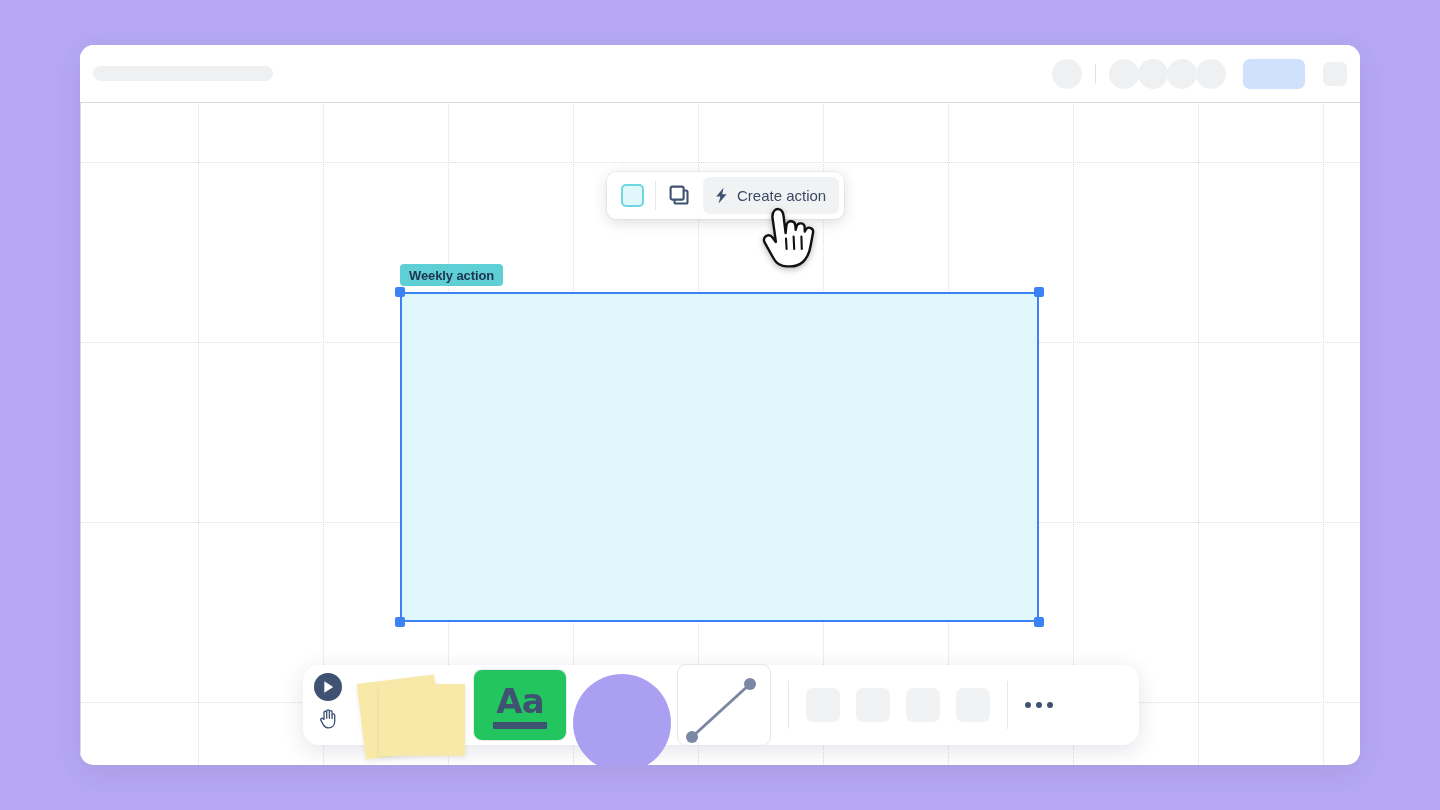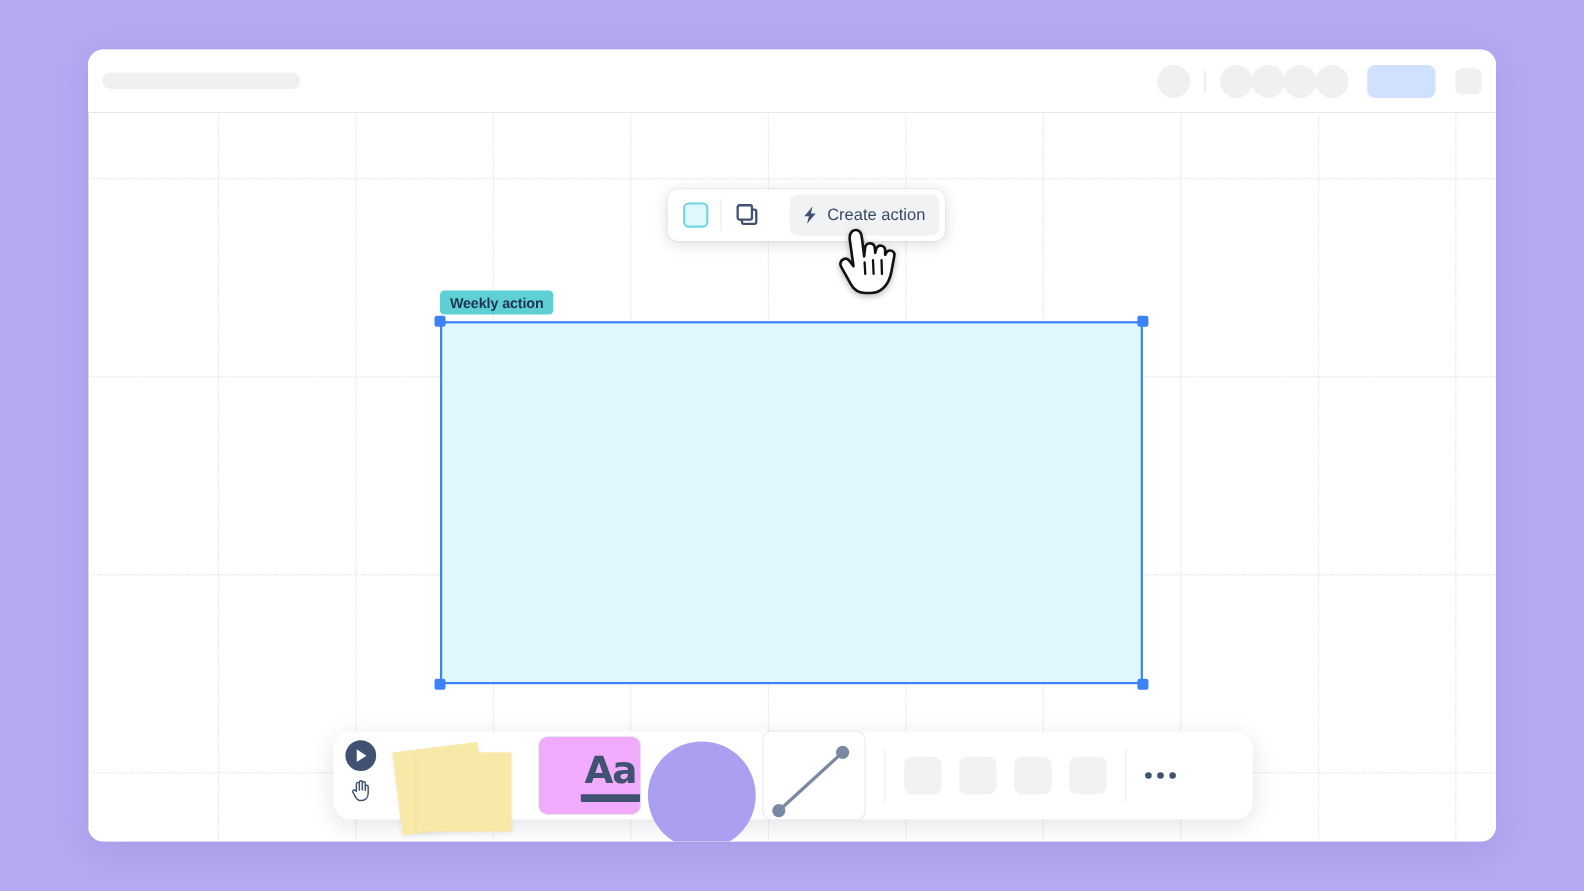--- a/index.html
+++ b/index.html
@@ -205,21 +205,21 @@
     width: 1px;
     height: 29px;
     background: #e6e7ea;
     margin: 0 3px;
   }
   .ctx-frame-btn { width: 41px; }
   .ctx-action-btn {
     background: #f1f2f4;
     padding: 0 13px 0 11px;
     gap: 8px;
-    margin-left: 18px;
+    margin-left: 3px;
   }
   .ctx-action-label {
     font-size: 15px;
     color: #394a63;
     white-space: nowrap;
   }
 
   
   .cursor-hand {
     position: absolute;
@@ -294,26 +294,26 @@
     left: 24px;
     top: 19px;
     width: 86px;
     height: 72px;
   }
   .tb-card {
     width: 92px;
     height: 70px;
     border: 1px solid #e7e8ec;
     border-radius: 9px;
-    background: #f0abfc;
-    display: flex;
-    align-items: center;
-    justify-content: flex-end;
-    flex: none;
-    margin-left: 18px;
+    background: #22c55e;
+    display: flex;
+    align-items: center;
+    justify-content: center;
+    flex: none;
+    margin-left: 2px;
     overflow: hidden;
     position: relative;
   }
   .aa-wrap {
     display: flex;
     flex-direction: column;
     align-items: center;
     gap: 5px;
     margin-top: 4px;
   }

